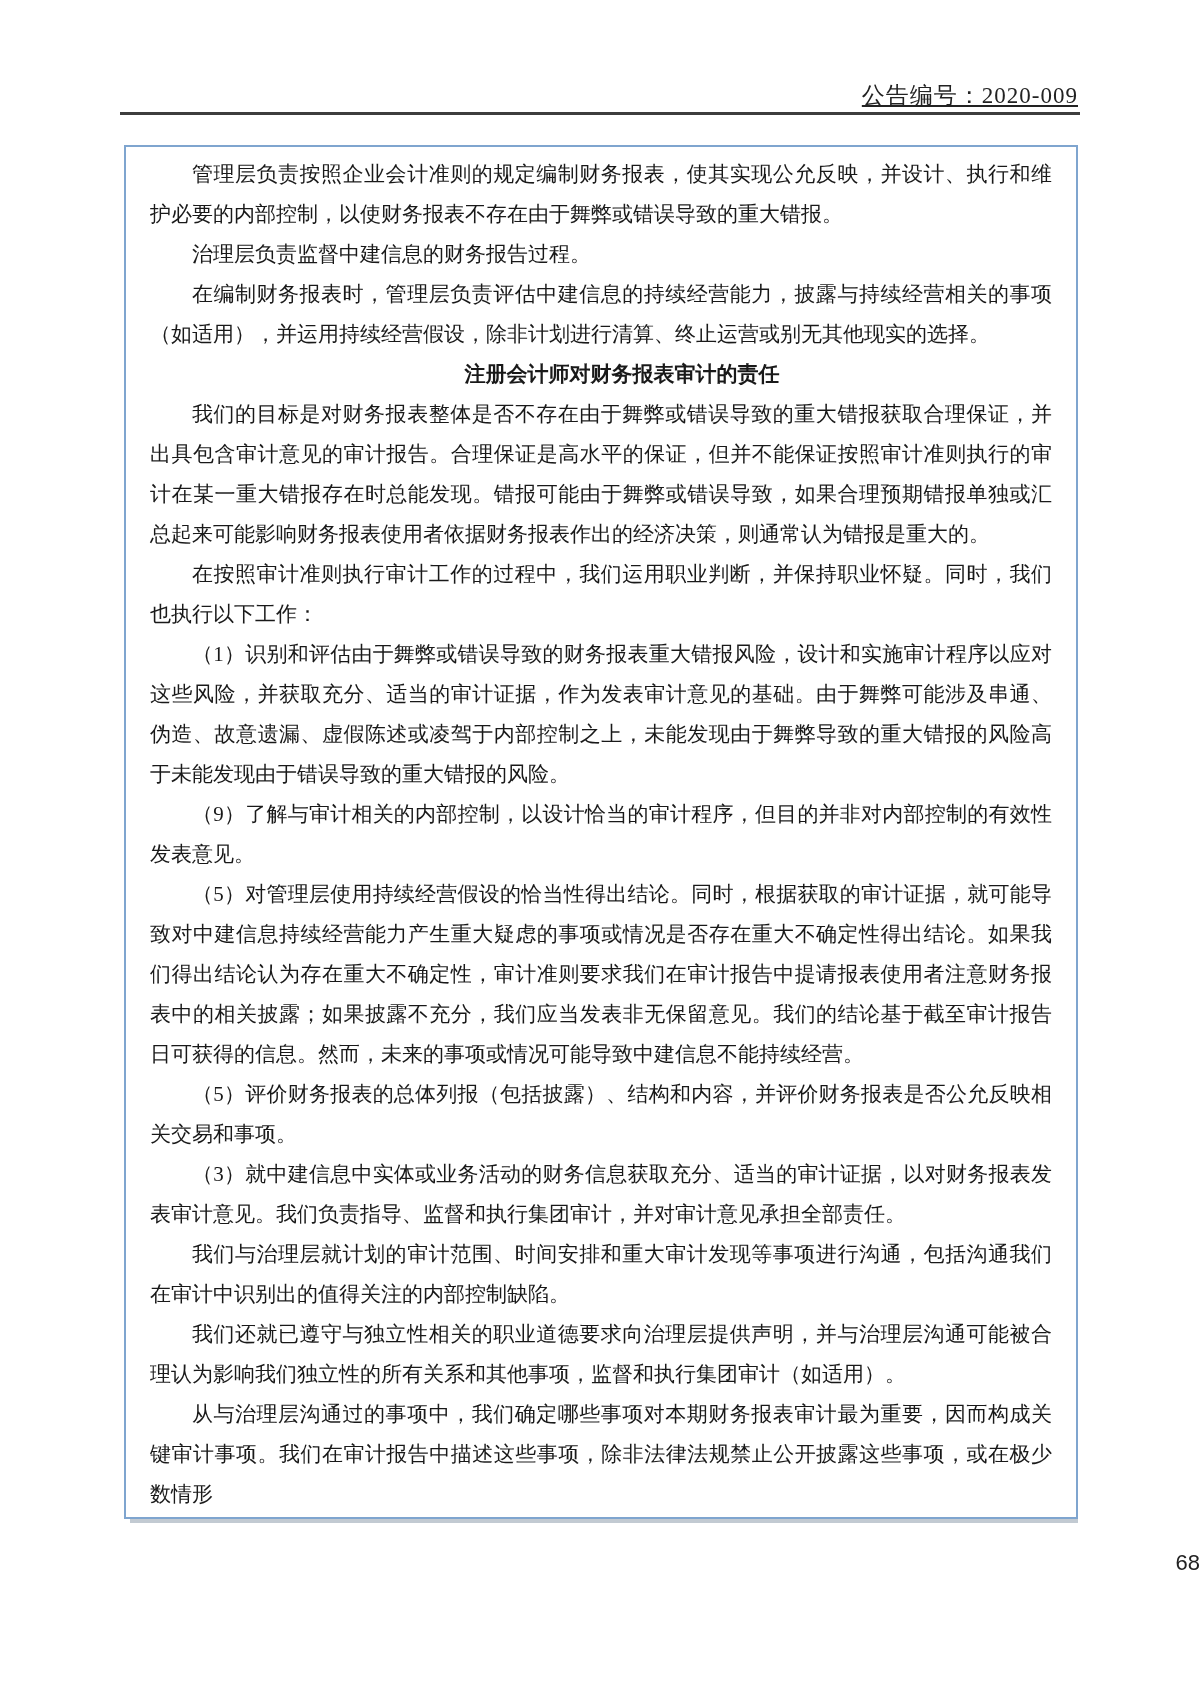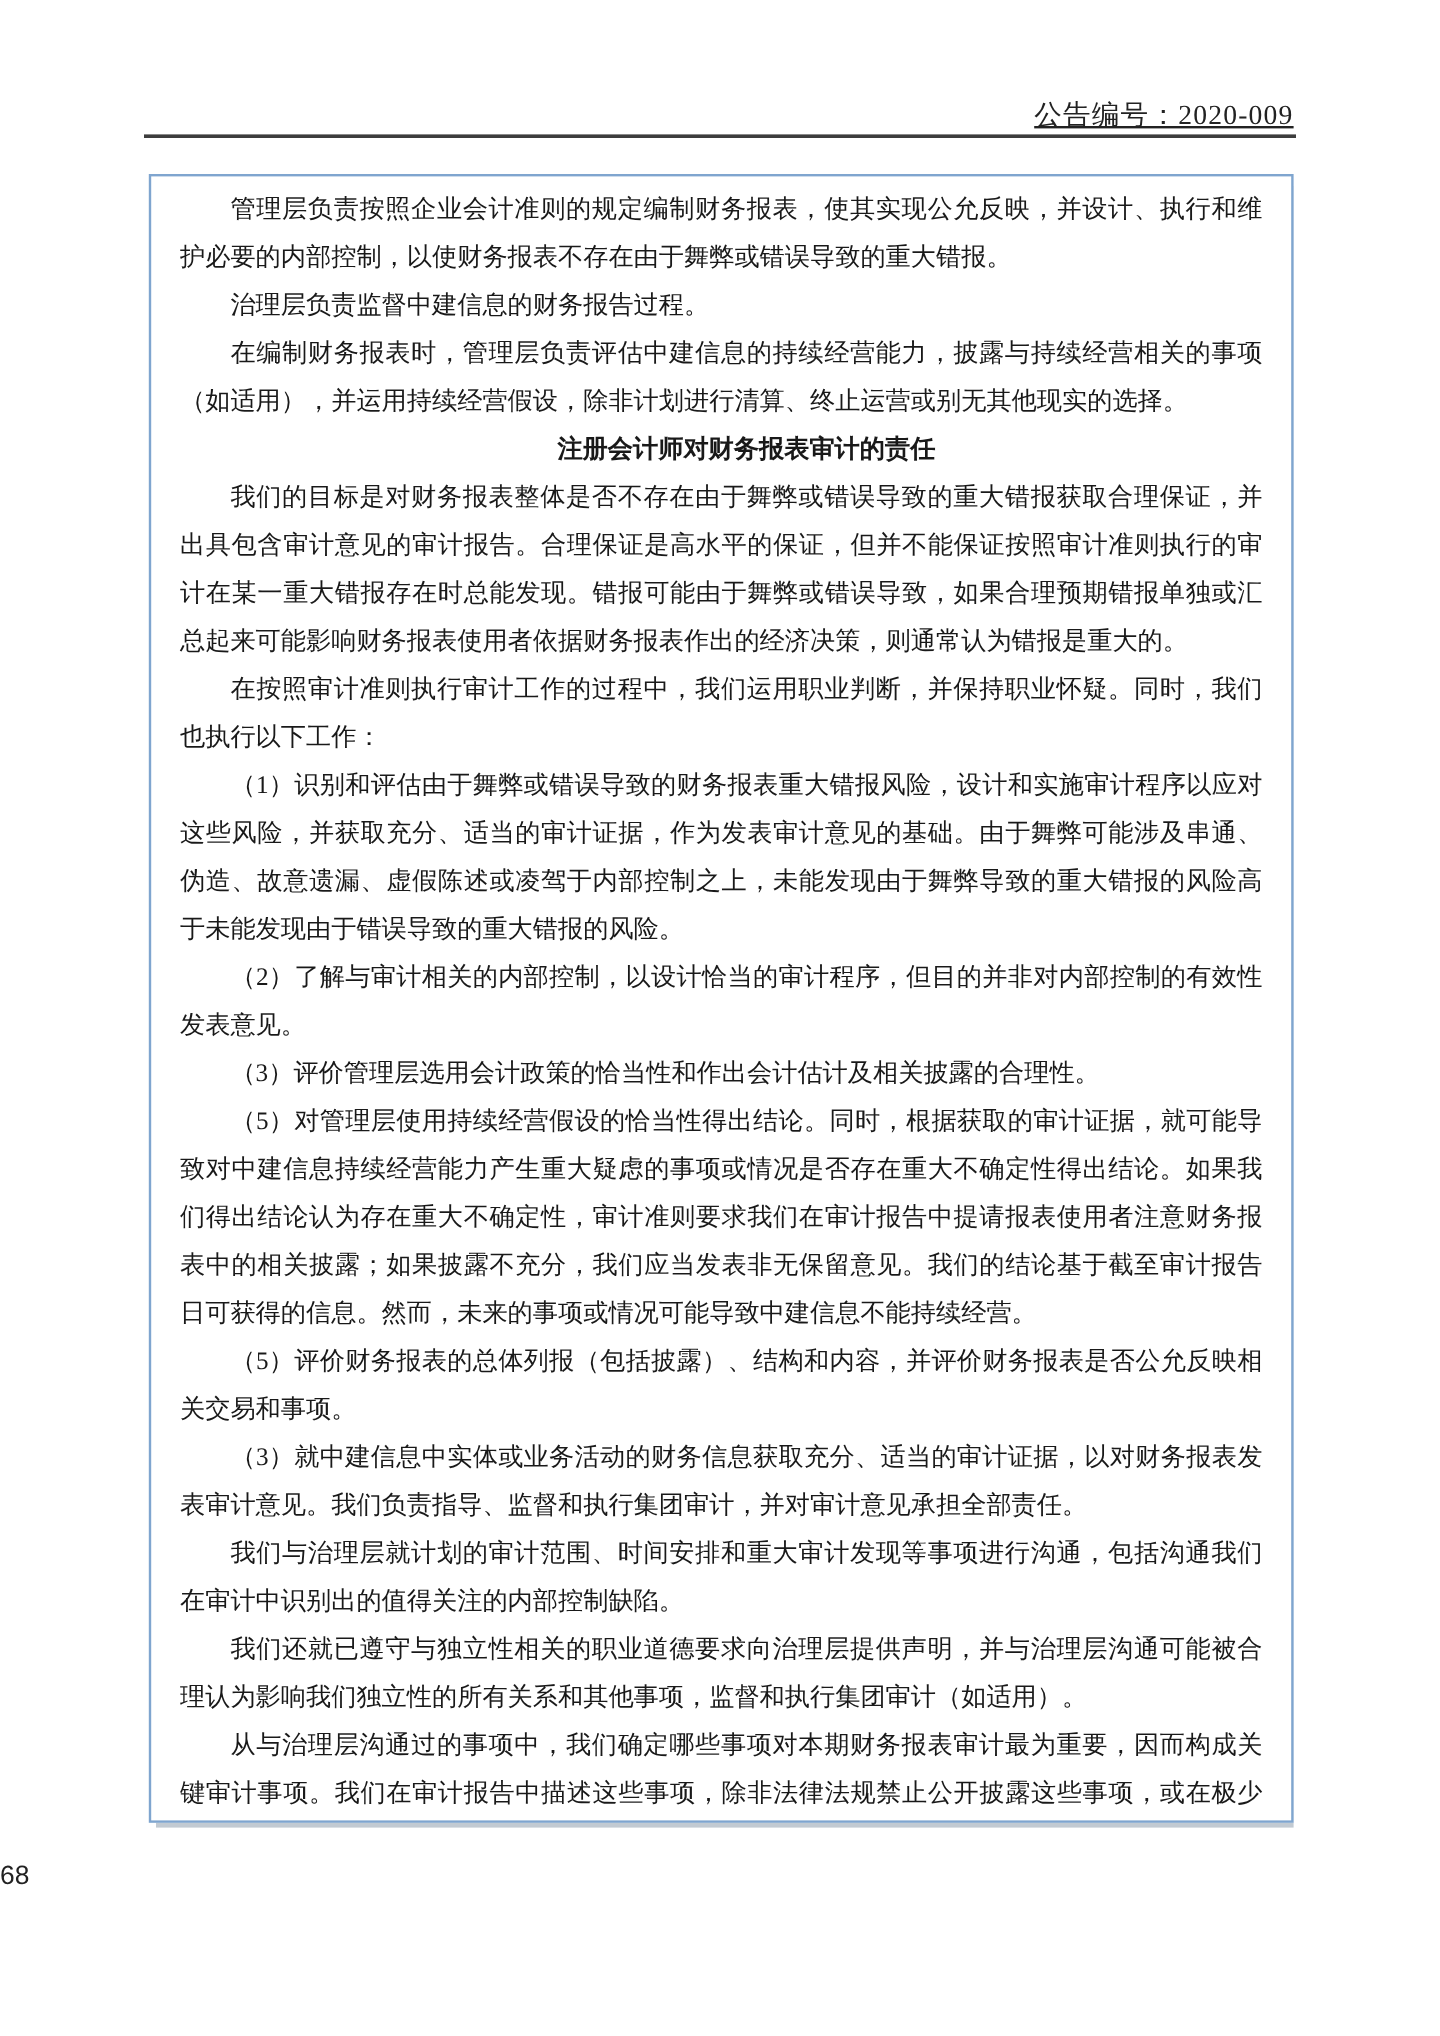--- a/index.html
+++ b/index.html
@@ -56,42 +56,41 @@
   }
   .content-box p.heading {
     font-weight: bold;
     text-align: center;
   }
   .page-number {
     position: absolute;
     top: 1550px;
     left: 0;
     width: 100%;
-    text-align: left;
+    text-align: right;
     font-size: 22px;
     color: #222222;
     font-family: "Liberation Sans", "DejaVu Sans", sans-serif;
   }
 </style>
 </head>
 <body>
 
 <div class="doc-number">公告编号：2020-009</div>
 <div class="header-rule"></div>
 
 <div class="content-box">
   <p>管理层负责按照企业会计准则的规定编制财务报表，使其实现公允反映，并设计、执行和维护必要的内部控制，以使财务报表不存在由于舞弊或错误导致的重大错报。</p>
   <p>治理层负责监督中建信息的财务报告过程。</p>
   <p>在编制财务报表时，管理层负责评估中建信息的持续经营能力，披露与持续经营相关的事项（如适用），并运用持续经营假设，除非计划进行清算、终止运营或别无其他现实的选择。</p>
   <p class="heading">注册会计师对财务报表审计的责任</p>
   <p>我们的目标是对财务报表整体是否不存在由于舞弊或错误导致的重大错报获取合理保证，并出具包含审计意见的审计报告。合理保证是高水平的保证，但并不能保证按照审计准则执行的审计在某一重大错报存在时总能发现。错报可能由于舞弊或错误导致，如果合理预期错报单独或汇总起来可能影响财务报表使用者依据财务报表作出的经济决策，则通常认为错报是重大的。</p>
   <p>在按照审计准则执行审计工作的过程中，我们运用职业判断，并保持职业怀疑。同时，我们也执行以下工作：</p>
   <p>（1）识别和评估由于舞弊或错误导致的财务报表重大错报风险，设计和实施审计程序以应对这些风险，并获取充分、适当的审计证据，作为发表审计意见的基础。由于舞弊可能涉及串通、伪造、故意遗漏、虚假陈述或凌驾于内部控制之上，未能发现由于舞弊导致的重大错报的风险高于未能发现由于错误导致的重大错报的风险。</p>
-  <p>（2）了解与审计相关的内部控制，以设计恰当的审计程序，但目的并非对内部控制的有效性发表意见。</p>
-  <p>（3）评价管理层选用会计政策的恰当性和作出会计估计及相关披露的合理性。</p>
+  <p>（9）了解与审计相关的内部控制，以设计恰当的审计程序，但目的并非对内部控制的有效性发表意见。</p>
   <p>（5）对管理层使用持续经营假设的恰当性得出结论。同时，根据获取的审计证据，就可能导致对中建信息持续经营能力产生重大疑虑的事项或情况是否存在重大不确定性得出结论。如果我们得出结论认为存在重大不确定性，审计准则要求我们在审计报告中提请报表使用者注意财务报表中的相关披露；如果披露不充分，我们应当发表非无保留意见。我们的结论基于截至审计报告日可获得的信息。然而，未来的事项或情况可能导致中建信息不能持续经营。</p>
   <p>（5）评价财务报表的总体列报（包括披露）、结构和内容，并评价财务报表是否公允反映相关交易和事项。</p>
   <p>（3）就中建信息中实体或业务活动的财务信息获取充分、适当的审计证据，以对财务报表发表审计意见。我们负责指导、监督和执行集团审计，并对审计意见承担全部责任。</p>
   <p>我们与治理层就计划的审计范围、时间安排和重大审计发现等事项进行沟通，包括沟通我们在审计中识别出的值得关注的内部控制缺陷。</p>
   <p>我们还就已遵守与独立性相关的职业道德要求向治理层提供声明，并与治理层沟通可能被合理认为影响我们独立性的所有关系和其他事项，监督和执行集团审计（如适用）。</p>
   <p>从与治理层沟通过的事项中，我们确定哪些事项对本期财务报表审计最为重要，因而构成关键审计事项。我们在审计报告中描述这些事项，除非法律法规禁止公开披露这些事项，或在极少数情形</p>
 </div>
 
 <div class="page-number">68</div>
 

